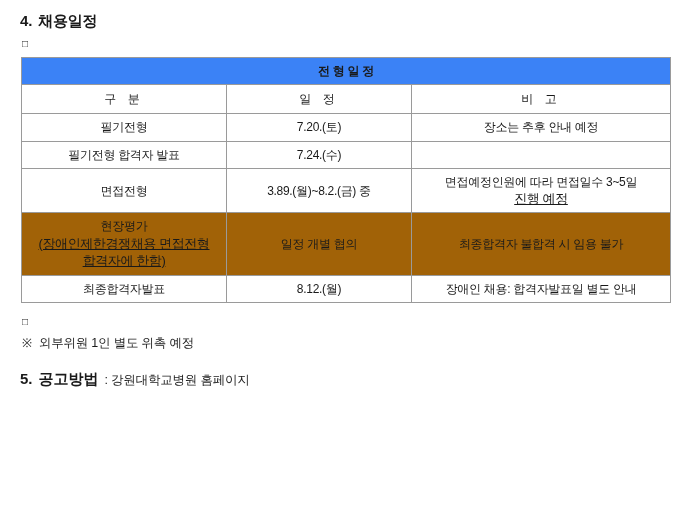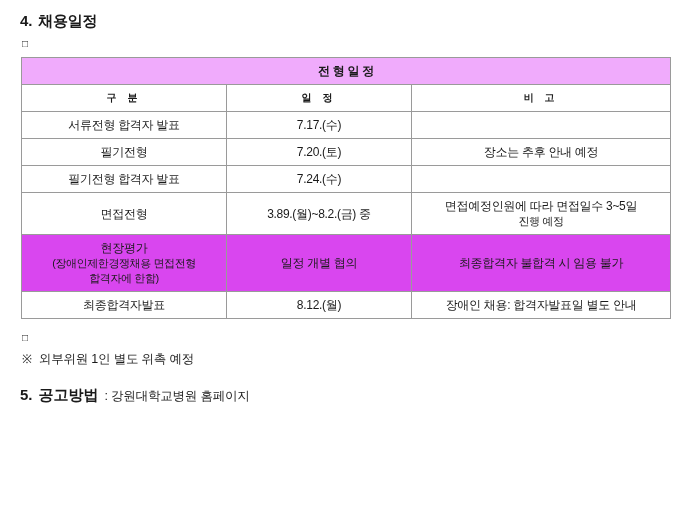--- a/index.html
+++ b/index.html
@@ -60,35 +60,36 @@
     font-size: 12px;
     padding: 5px 4px;
     letter-spacing: -0.3px;
     line-height: 1.35;
   }
   td.title-cell {
     font-size: 14.5px;
     font-weight: bold;
     padding: 8px 4px;
     letter-spacing: 6px;
-    background: #f0abfc;
+    background: #3b82f6;
   }
   tr.head-row td {
-    font-weight: bold;
-    font-size: 10px;
+    font-weight: normal;
+    font-size: 12px;
     letter-spacing: 4px;
     padding: 6px 4px;
   }
   tr.highlight td {
-    background: #d946ef;
+    background: #a16207;
   }
   .cell-sub {
-    font-size: 11px;
+    font-size: 13px;
     display: block;
     letter-spacing: -0.4px;
+    text-decoration: underline;
   }
   .footer-note {
     margin-top: 14px;
   }
   .last-heading {
     margin-top: 18px;
     font-size: 15px;
     font-weight: bold;
     display: flex;
     align-items: baseline;
@@ -126,25 +127,20 @@
     <tbody>
       <tr>
         <td class="title-cell" colspan="3">전 형 일 정</td>
       </tr>
       <tr class="head-row">
         <td>구  분</td>
         <td>일  정</td>
         <td>비  고</td>
       </tr>
         <tr>
-          <td>서류전형 합격자 발표</td>
-          <td>7.17.(수)</td>
-          <td></td>
-        </tr>
-        <tr>
           <td>필기전형</td>
           <td>7.20.(토)</td>
           <td>장소는 추후 안내 예정</td>
         </tr>
         <tr>
           <td>필기전형 합격자 발표</td>
           <td>7.24.(수)</td>
           <td></td>
         </tr>
         <tr>

